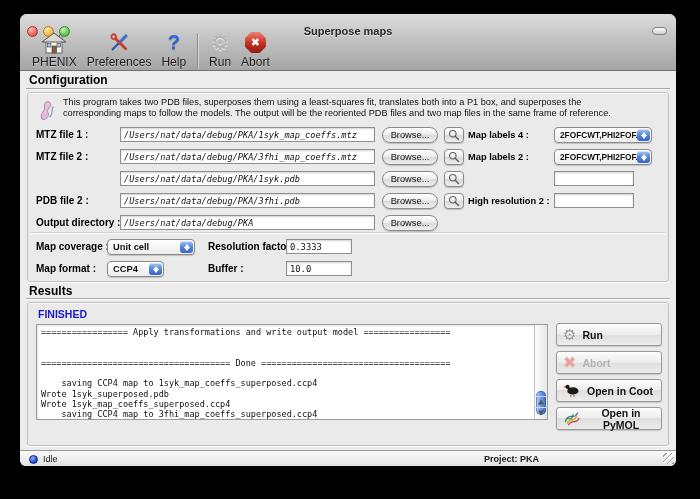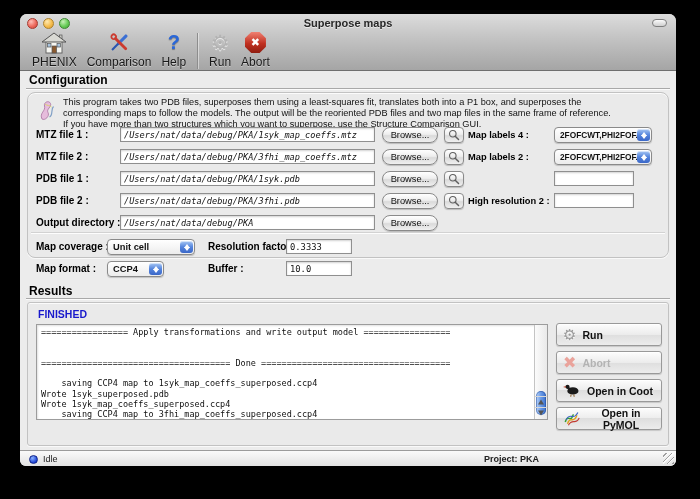--- a/index.html
+++ b/index.html
@@ -9,21 +9,21 @@
 
   
   .window { position:absolute; left:20px; top:14px; width:656px; height:452px;
             background:#ececec; border-radius:7px 7px 6px 6px;
             box-shadow:0 0 0 1px rgba(0,0,0,.6), 0 14px 32px rgba(0,0,0,.75); }
 
   
   .header { position:absolute; top:0; left:0; right:0; height:57px;
             background:linear-gradient(#dcdcdc, #c2c2c2 45%, #a5a5a5);
             border-bottom:1px solid #6f6f6f; border-radius:7px 7px 0 0; }
-  .titlebar { position:absolute; top:0; left:0; right:0; height:18px;padding-left:36px; }
+  .titlebar { position:absolute; top:8px; left:0; right:0; height:18px;padding-left:36px; }
   .lights { position:absolute; left:7px; top:4px; display:flex; gap:5px; }
   .light { width:11px; height:11px; border-radius:50%; display:inline-block; }
   .light.red    { background:radial-gradient(circle at 35% 30%, #ffc0b8, #ee6b5e 55%, #c94439); border:1px solid #a53a30; }
   .light.yellow { background:radial-gradient(circle at 35% 30%, #ffe9b0, #f5bd4f 55%, #d99a2b); border:1px solid #ad822d; }
   .light.green  { background:radial-gradient(circle at 35% 30%, #c9f0b8, #68cc58 55%, #43a234); border:1px solid #3f8833; }
   .wtitle { position:absolute; left:0; right:0; top:0; height:18px; line-height:19px;
             text-align:center; font-size:11px; font-weight:bold; color:#282828;
             text-shadow:0 1px 0 rgba(255,255,255,.55); }
   .pill { position:absolute; right:9px; top:5px; width:15px; height:8px; border-radius:4px;
           border:1px solid #7e7e7e; background:linear-gradient(#fbfbfb,#cfcfcf); }
@@ -46,21 +46,21 @@
 
   
   .sec-h { position:absolute; left:9px; font-size:12px; font-weight:bold; color:#000; }
   .sec-line { position:absolute; left:6px; right:6px; height:1px; background:#a9a9a9;
               box-shadow:0 1px 0 rgba(255,255,255,.8); }
 
   
   .panel { position:absolute; left:7px; width:642px; background:#eaeaea;
            border:1px solid #c2c2c2; border-radius:3px;
            box-shadow:inset 0 1px 0 rgba(255,255,255,.8), 0 1px 0 rgba(255,255,255,.7); }
-  .cfg-panel { top:78px; height:166px;border-radius:8px; }
+  .cfg-panel { top:78px; height:190px; }
   .res-panel { top:288px; height:144px; }
 
   .cfg-icon { position:absolute; left:9px; top:5px; }
   .desc { position:absolute; left:35px; top:4px; font-size:9.2px; line-height:11.2px;
           color:#111; white-space:nowrap; }
 
   .row { position:absolute; left:0; right:0; height:17px; }
   .flabel { position:absolute; left:8px; width:102px; font-size:10px; font-weight:bold;
             color:#000; line-height:16px; }
   .rlabel { position:absolute; left:440px; width:100px; font-size:9.3px; font-weight:bold;
@@ -190,21 +190,21 @@
               <g transform="rotate(45 12 12)">
                 <rect x="10.4" y="1" width="3.2" height="14" rx="1.2" fill="#3b6fd4"></rect>
                 <rect x="10.9" y="14" width="2.2" height="9" fill="#2a56b0"></rect>
               </g>
               <g transform="rotate(-45 12 12)">
                 <circle cx="12" cy="3.4" r="2.4" fill="none" stroke="#cc3a2e" stroke-width="1.8"></circle>
                 <rect x="10.5" y="4.6" width="3" height="18" rx="1.4" fill="#cc3a2e"></rect>
               </g>
             </svg>
           </span>
-          <span class="tb-label">Comparison</span>
+          <span class="tb-label">Preferences</span>
         </div>
         <div class="tb-item">
           <span class="tb-icon">
               <span class="help-q">?</span>
             </span>
           <span class="tb-label">Help</span>
         </div>
         <div class="tb-sep"></div>
         <div class="tb-item">
           <span class="tb-icon">
@@ -228,21 +228,20 @@
       <span class="cfg-icon">
         <svg width="20" height="24" viewBox="0 0 20 24">
           <path d="M5 21 C2 15 9 13 7.5 8 C6.5 4 12 2 13.5 5.5 C15 9 9 11 11 14.5 C13 18 8 23 5 21 Z" fill="#e6bcdc" stroke="#a871a0" stroke-width="0.8"></path>
           <path d="M12.5 19 C16.5 17 13.5 11 16.5 8.5" stroke="#7f9fc6" stroke-width="1.2" fill="none"></path>
           <path d="M8 6 C10 8 13 7 14.5 9" stroke="#d9d26e" stroke-width="1" fill="none"></path>
         </svg>
       </span>
       <div class="desc">
         <div>This program takes two PDB files, superposes them using a least-squares fit, translates both into a P1 box, and superposes the</div>
         <div>corresponding maps to follow the models. The output will be the reoriented PDB files and two map files in the same frame of reference.</div>
-        <div>If you have more than two structures which you want to superpose, use the Structure Comparison GUI.</div>
       </div>
 
       <div class="row" style="top:34px">
         <label class="flabel">MTZ file 1 :</label>
         <input class="ftext" value="/Users/nat/data/debug/PKA/1syk_map_coeffs.mtz" style="">
         <button class="aqua-btn">Browse...</button>
         <button class="mag-btn">
           <svg width="12" height="12" viewBox="0 0 14 14">
             <circle cx="5.6" cy="5.6" r="3.8" fill="none" stroke="#5f5f5f" stroke-width="1.3"></circle>
             <line x1="8.4" y1="8.4" x2="12.3" y2="12.3" stroke="#5f5f5f" stroke-width="1.7" stroke-linecap="round"></line>
@@ -266,21 +265,20 @@
           </svg>
         </button>
         <label class="rlabel">Map labels 2 :</label>
         <div class="popup">
           <span class="popup-text">2FOFCWT,PHI2FOF...</span>
           <span class="stepper"></span>
         </div>
       </div>
 
       <div class="row" style="top:78px">
-        <label class="flabel">PDB file 1 :</label>
         <input class="ftext" value="/Users/nat/data/debug/PKA/1syk.pdb" style="">
         <button class="aqua-btn">Browse...</button>
         <button class="mag-btn">
           <svg width="12" height="12" viewBox="0 0 14 14">
             <circle cx="5.6" cy="5.6" r="3.8" fill="none" stroke="#5f5f5f" stroke-width="1.3"></circle>
             <line x1="8.4" y1="8.4" x2="12.3" y2="12.3" stroke="#5f5f5f" stroke-width="1.7" stroke-linecap="round"></line>
           </svg>
         </button>
         <input class="rinput" value="" style="">
       </div>

